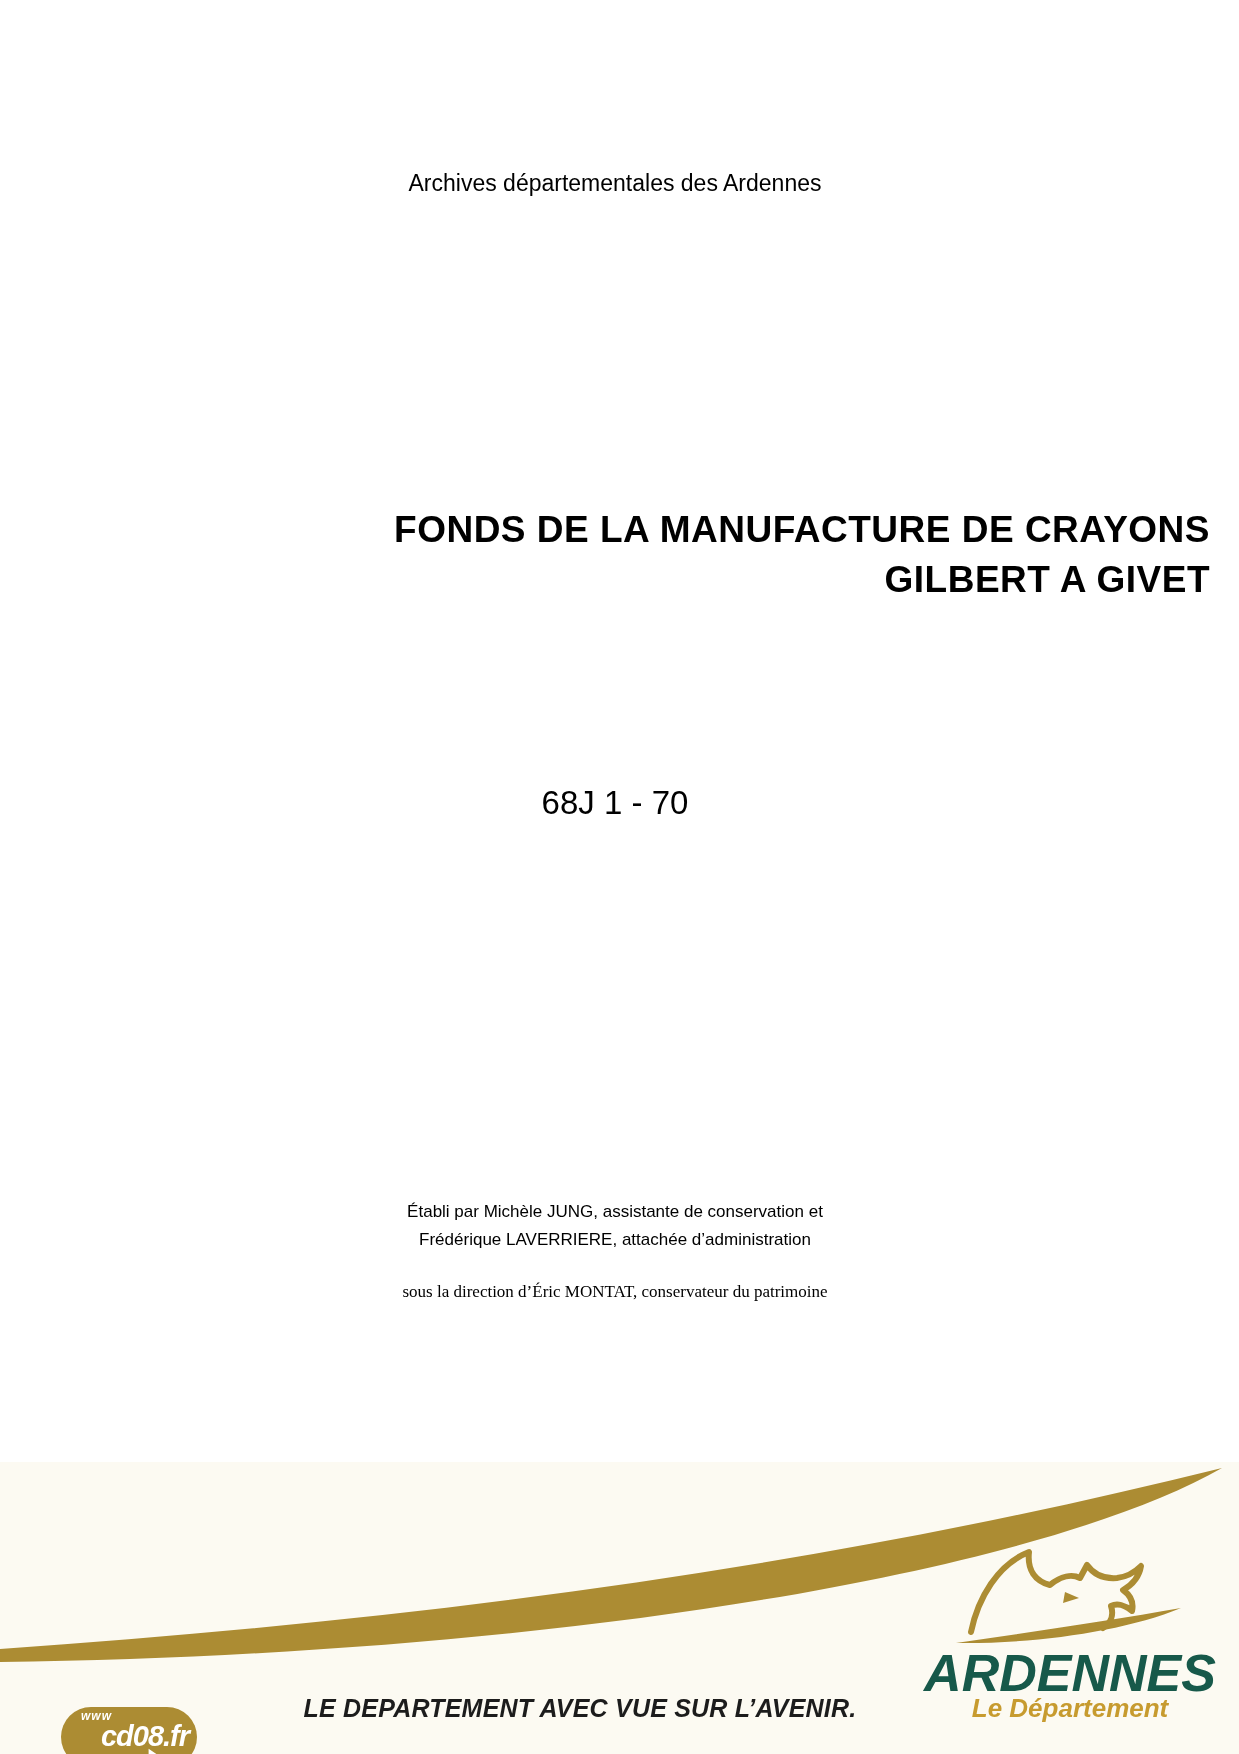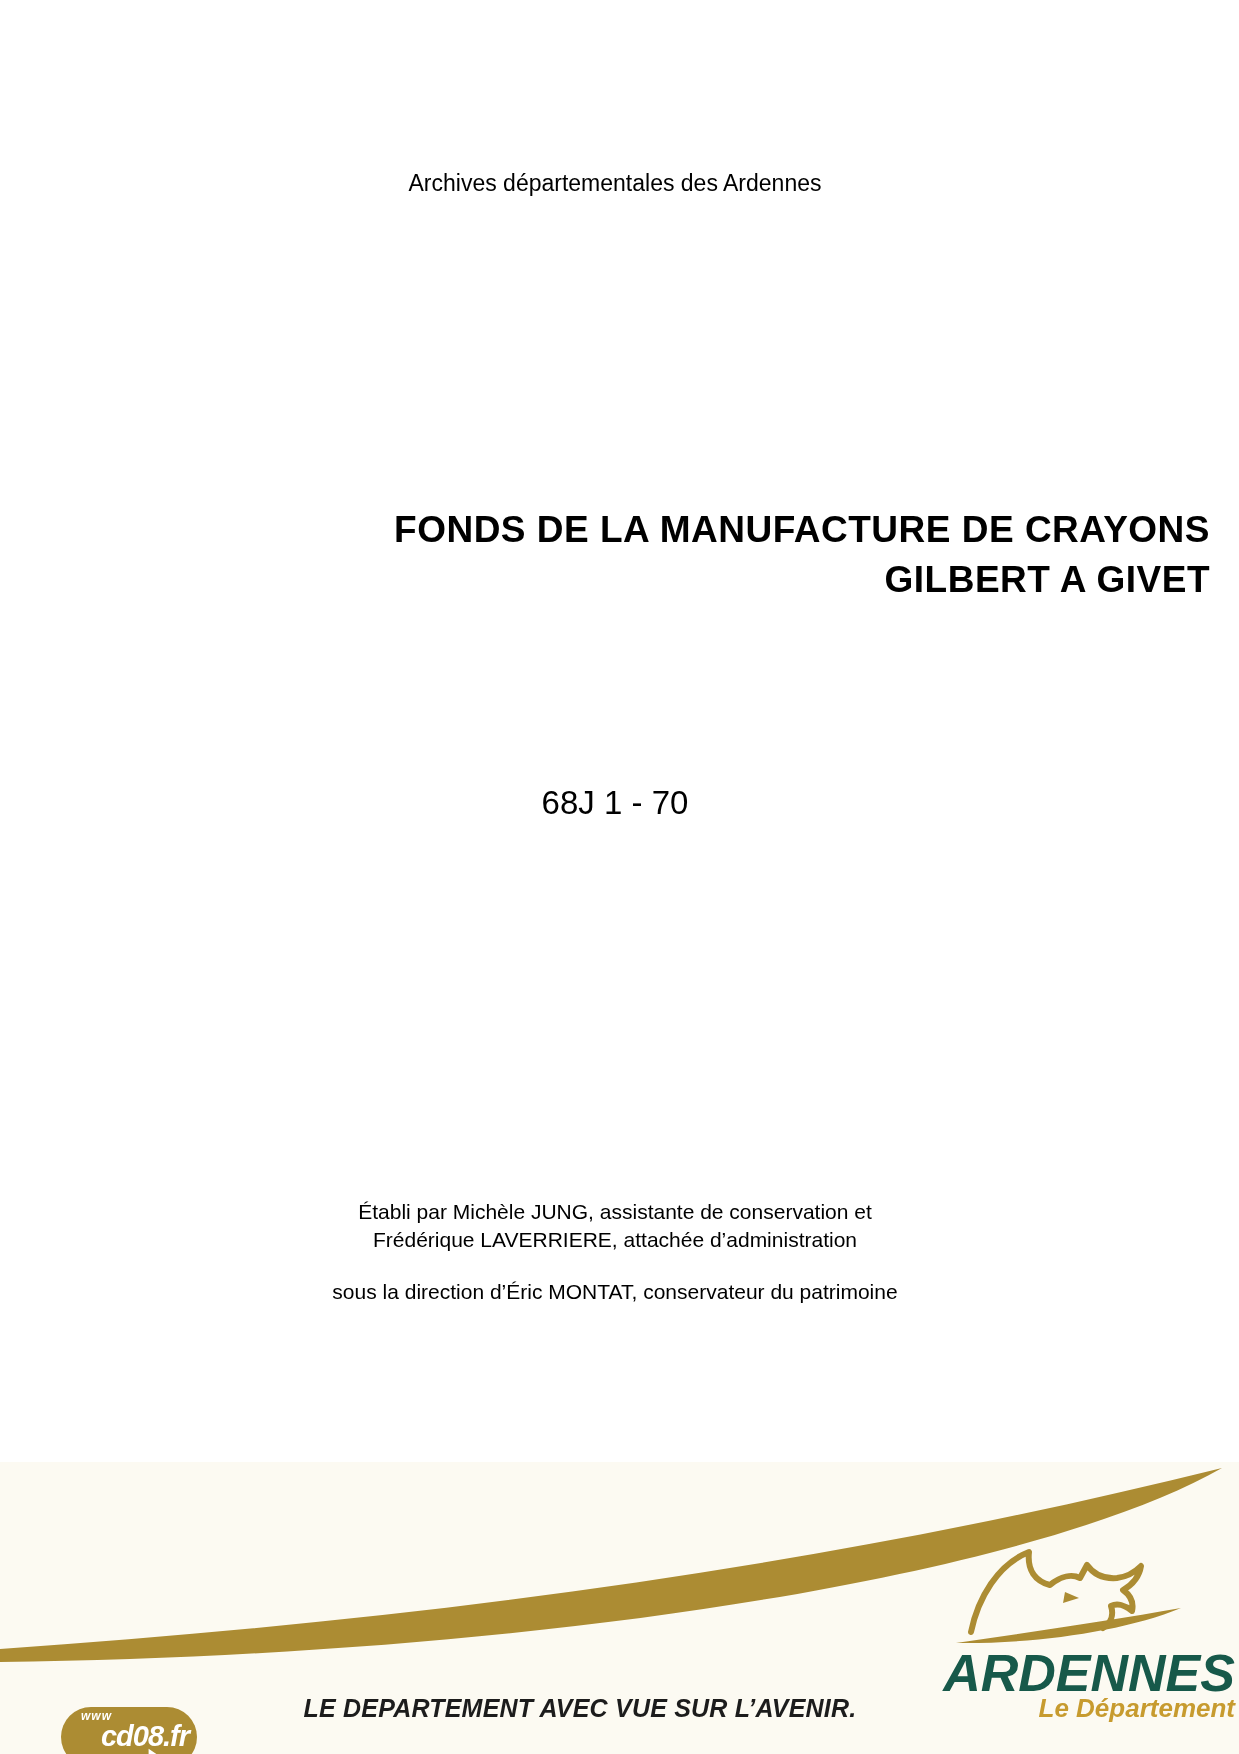--- a/index.html
+++ b/index.html
@@ -20,22 +20,22 @@
     font-family:"Liberation Sans", sans-serif;
     color:var(--ink);
     overflow:hidden;
   }
   .abs{position:absolute;left:20px;width:1190px;text-align:center;}
   .institution{top:170px;font-size:23px;}
   .doc-title{top:505px;font-size:37px;font-weight:bold;line-height:50px;letter-spacing:.5px;}
   .doc-title span{display:block;text-align:right;}
   .date-range{top:720px;font-size:33px;}
   .reference{top:784px;font-size:33px;}
-  .credits{top:1198px;font-size:21px;line-height:28px;}
-  .credits .direction{margin-top:24px;}
+  .credits{top:1198px;font-size:17px;line-height:28px;}
+  .credits .direction{margin-top:24px;font-family:Liberation Serif, serif;}
   .place{top:1476px;font-size:17px;}
   .year{top:1521px;font-size:17px;}
 
   .footer-band{
     position:absolute;left:0;top:1462px;width:1239px;height:292px;
     background:var(--footer_bg);
   }
   .swoosh{position:absolute;left:0;top:1455px;width:1239px;height:300px;display:block;}
 
   .cd08{
@@ -51,21 +51,21 @@
     font-size:29px;font-weight:bold;font-style:italic;color:#fff;letter-spacing:-1px;padding-left:32px;
   }
   .cd08-cursor{position:absolute;right:34px;bottom:2px;width:18px;height:18px;}
 
   .slogan{
     position:absolute;left:250px;top:1694px;width:660px;text-align:center;
     font-size:25px;font-weight:bold;font-style:italic;color:var(--slogan_text);
     letter-spacing:.2px;
   }
 
-  .ardennes{position:absolute;left:905px;top:1540px;width:330px;text-align:right;}
+  .ardennes{position:absolute;left:905px;top:1540px;width:330px;text-align:center;}
   .boar{display:block;margin:0 auto;width:235px;height:110px;}
   .ardennes-name{
     margin-top:-2px;
     font-size:52px;font-weight:bold;font-style:italic;
     color:var(--green);letter-spacing:0px;line-height:50px;
   }
   .ardennes-sub{
     margin-top:-4px;
     font-size:26px;font-weight:bold;font-style:italic;
     color:var(--gold_bright);line-height:28px;

